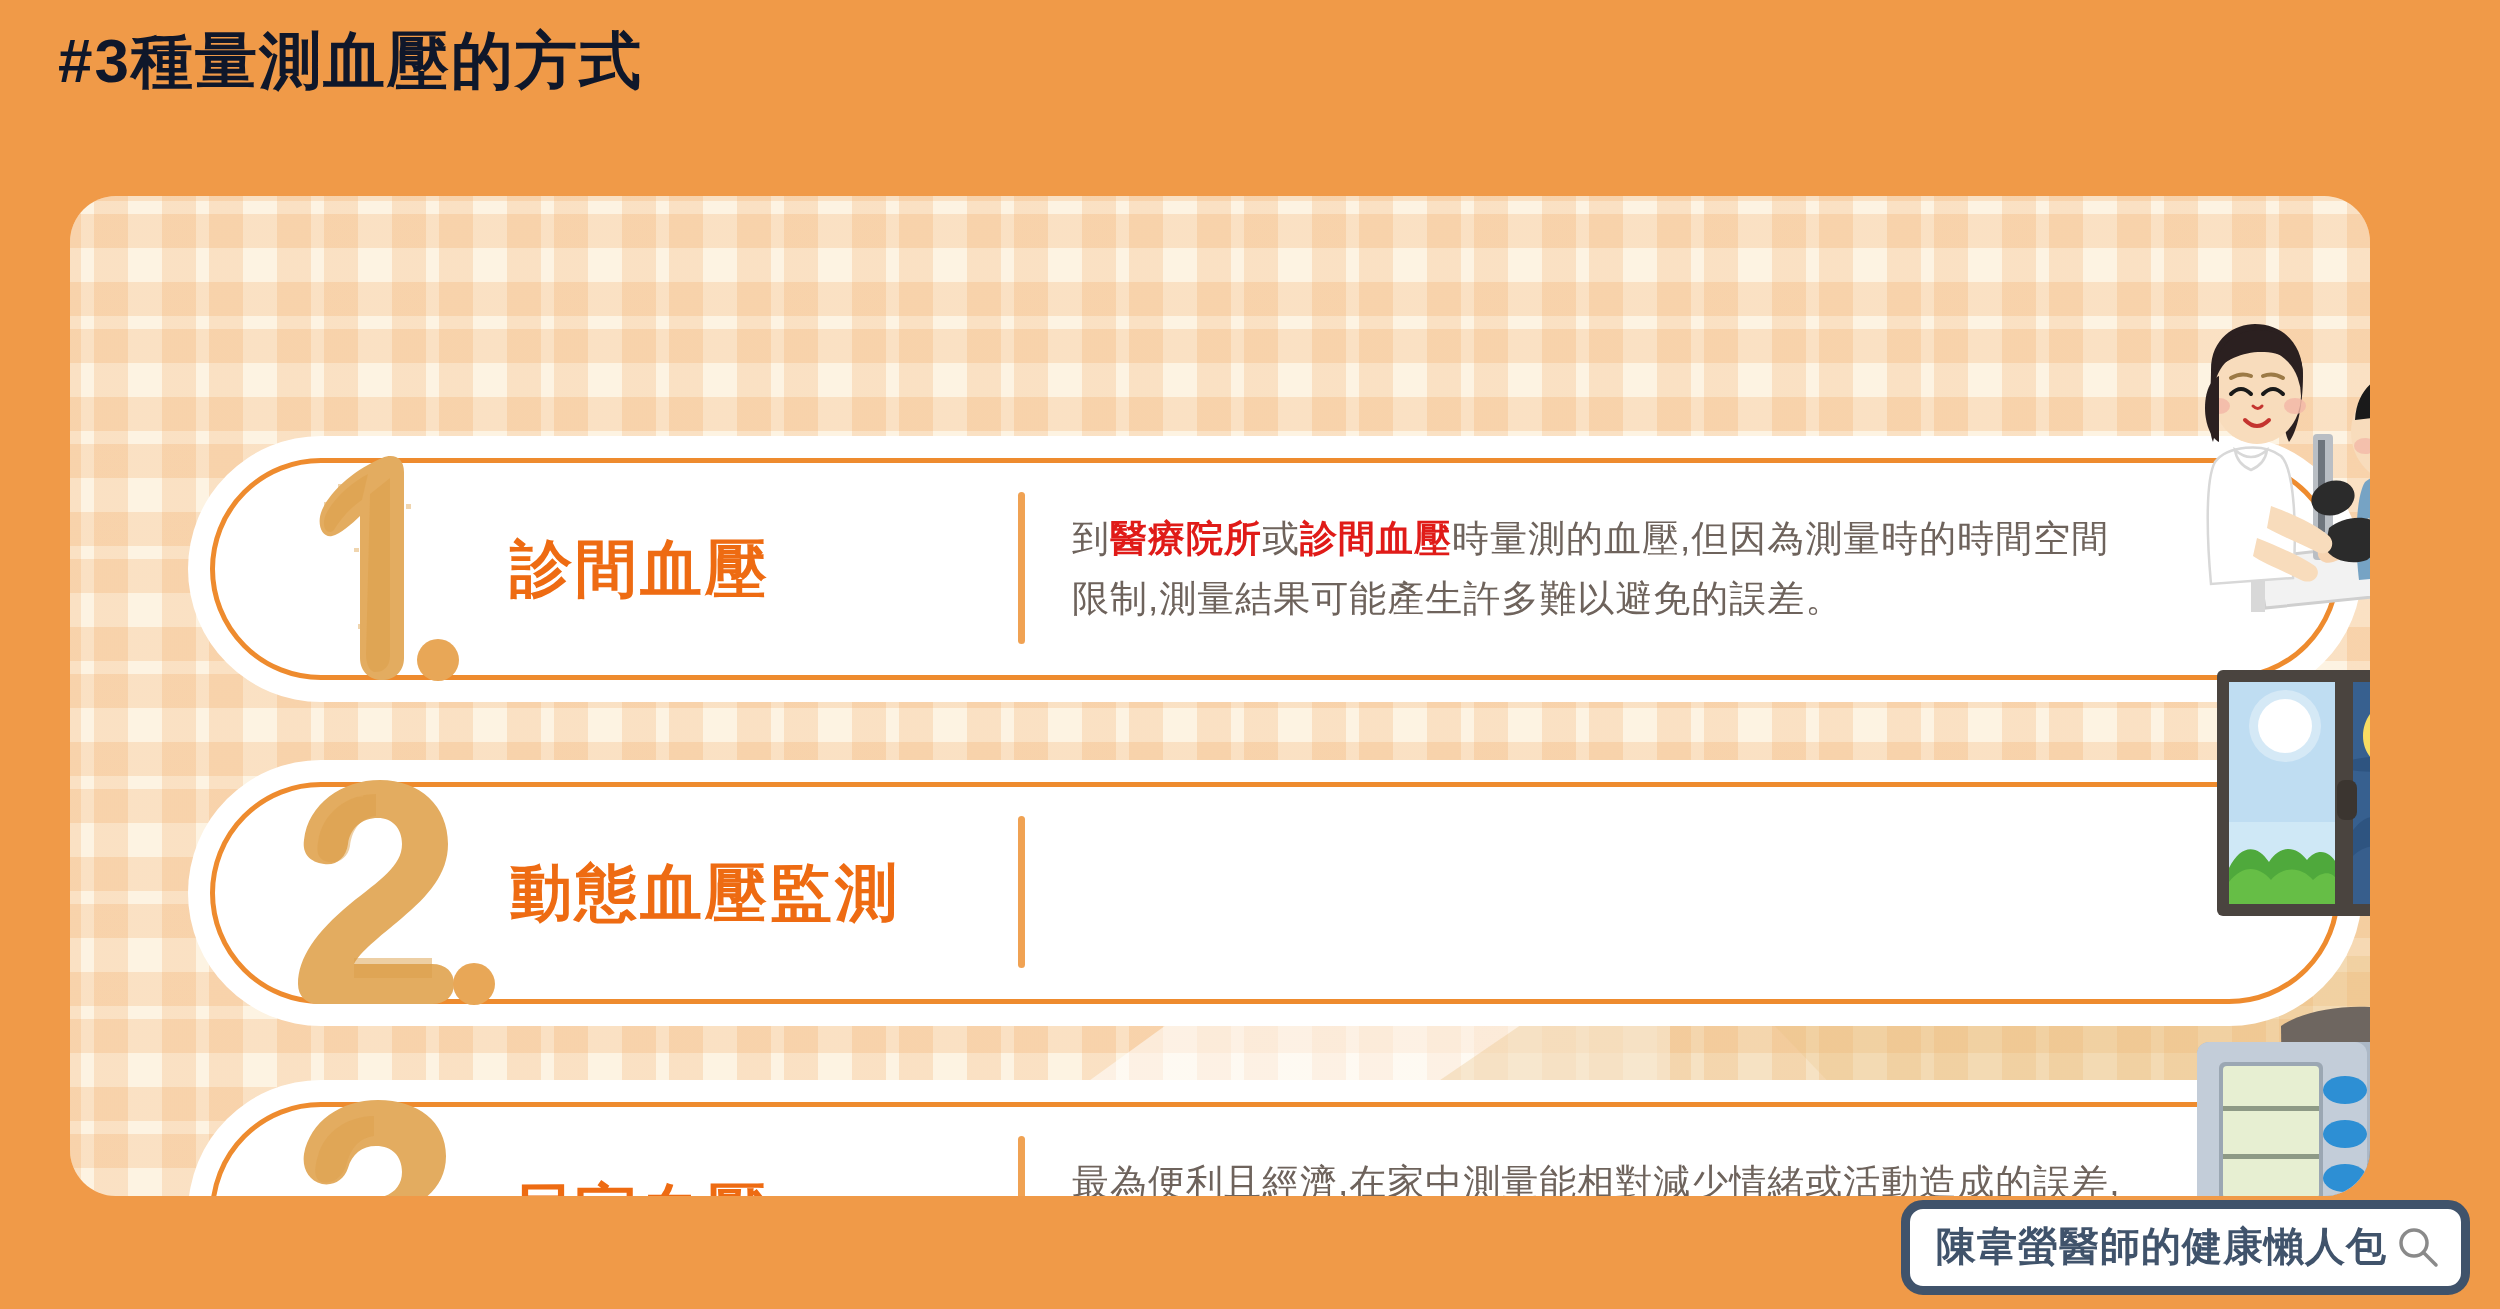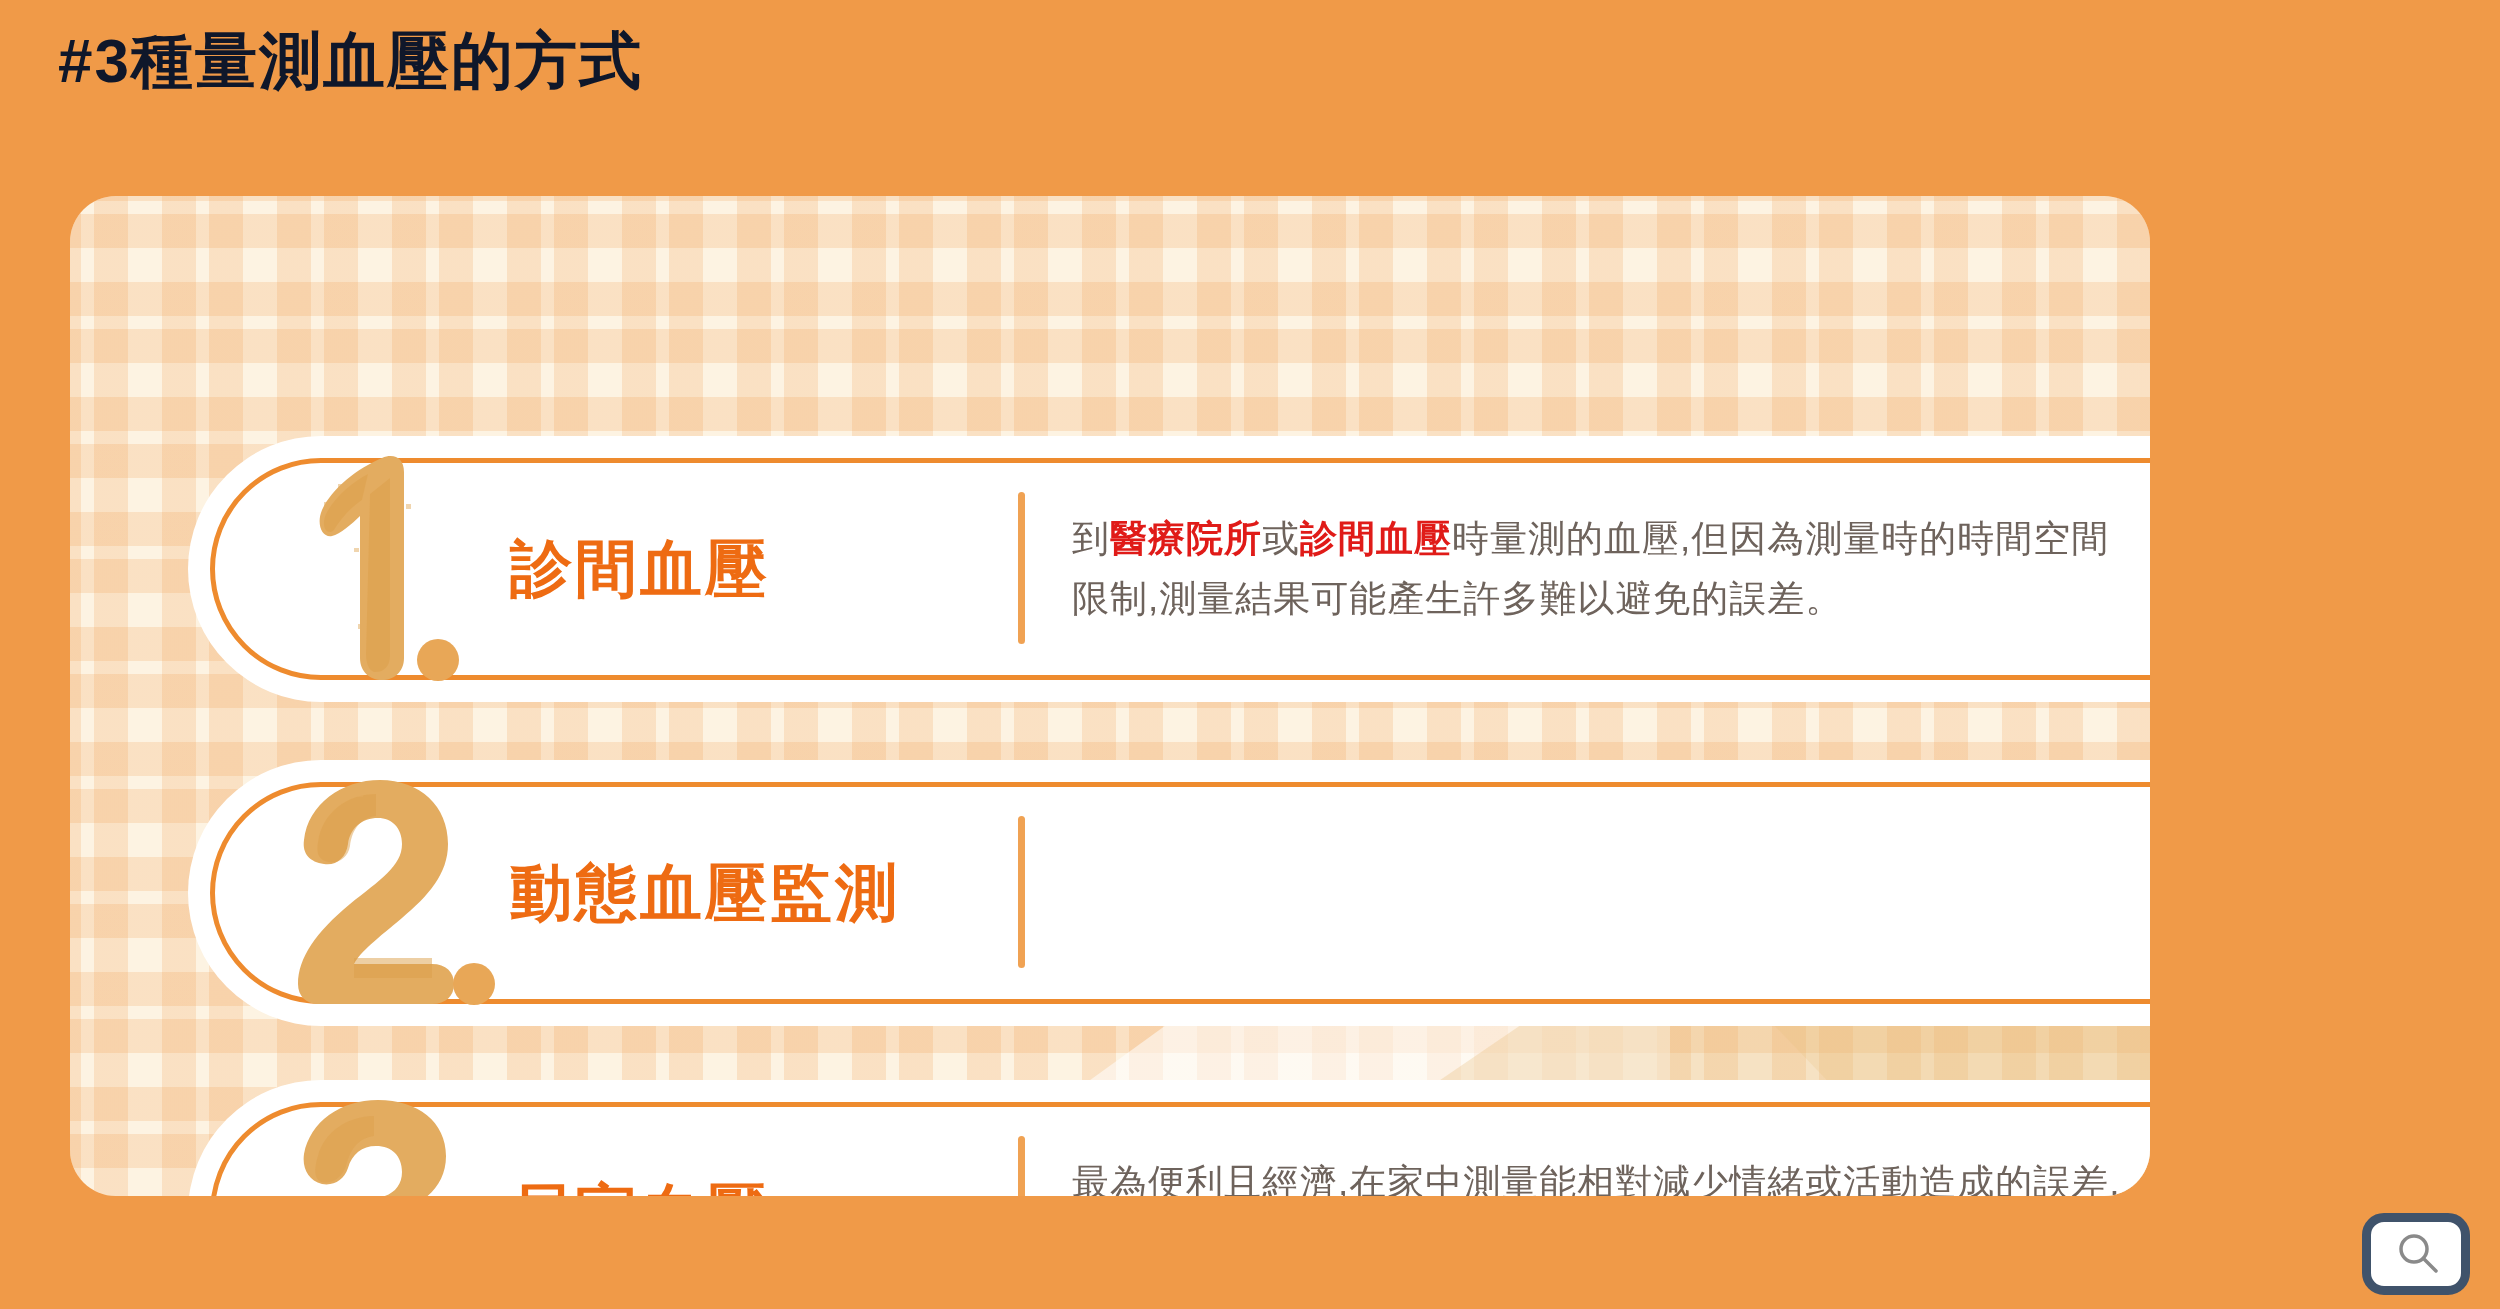--- a/index.html
+++ b/index.html
@@ -14,21 +14,21 @@
   #title {
     position:absolute; left:58px; top:30px;
     font-size:62px; font-weight:bold; color:#0f172a;
     letter-spacing:2px; line-height:1.0;
     white-space:nowrap;
   }
 
   
   #panel {
     position:absolute; left:70px; top:196px;
-    width:2080px; height:1000px;
+    width:2300px; height:1000px;
     background:#FDF3E2;
     border-radius:46px 46px 46px 46px;
     overflow:hidden;
   }
   #panel-grid {
     position:absolute; inset:0;
     background-image:
       repeating-linear-gradient(to right,
         rgba(240,154,72,.20) 0 34px, rgba(240,154,72,0) 34px 68px),
       repeating-linear-gradient(to bottom,
@@ -340,19 +340,20 @@
 
         <ellipse cx="160" cy="106" rx="22" ry="14" fill="#2D8FD4"></ellipse>
         <ellipse cx="160" cy="150" rx="22" ry="14" fill="#2D8FD4"></ellipse>
         <ellipse cx="160" cy="194" rx="22" ry="14" fill="#2D8FD4"></ellipse>
       </svg>
     </div>
   </div>
 </div>
 
 <div id="footer-badge">
+  <span id="footer-badge-text">陳韋螢醫師的健康懶人包</span>
   <span>
     <svg width="42" height="42" viewBox="0 0 42 42">
       <circle cx="17" cy="17" r="13" fill="none" stroke="#8A8A8A" stroke-width="3.5"></circle>
       <line x1="27" y1="27" x2="39" y2="39" stroke="#8A8A8A" stroke-width="3.5" stroke-linecap="round"></line>
     </svg>
   </span>
 </div>
 
 </body></html>

